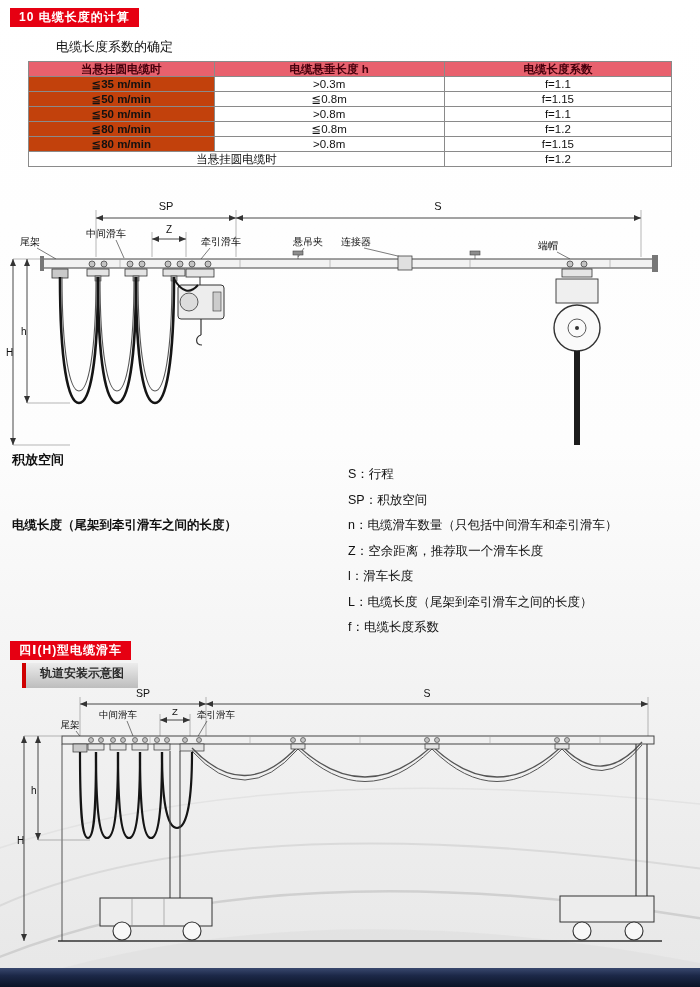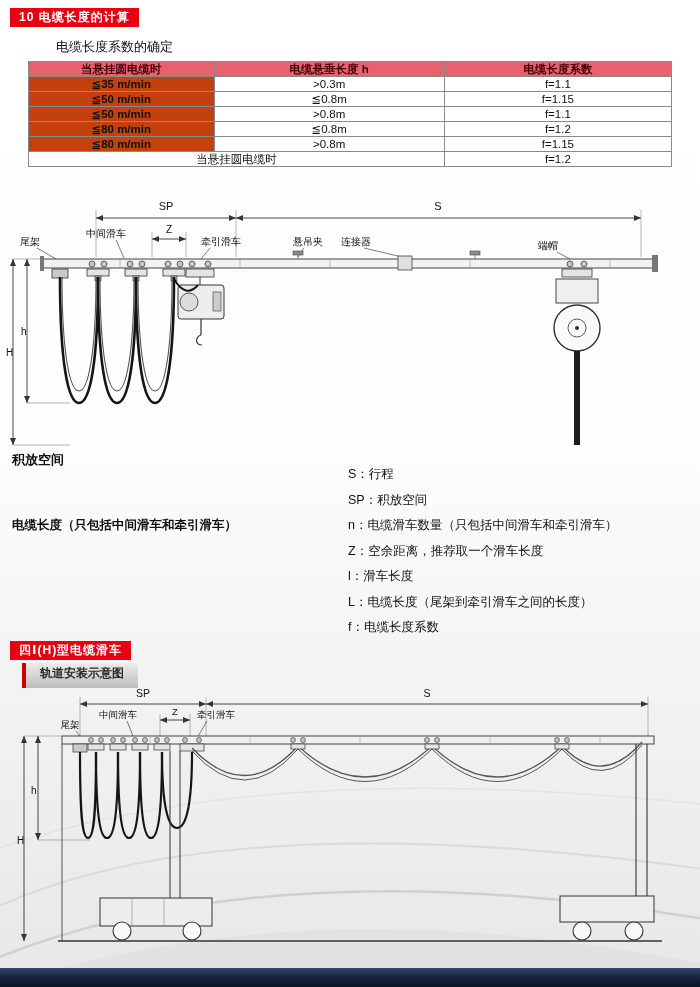--- a/index.html
+++ b/index.html
@@ -220,21 +220,21 @@
     <text x="6" y="163" font-size="10">H</text>
 
     <g>
       <line x1="27" y1="66" x2="27" y2="210" stroke="#333" stroke-width="0.9" marker-start="url(#arrA)" marker-end="url(#arrA)"></line>
       <line x1="27" y1="210" x2="70" y2="210" stroke="#888" stroke-width="0.6"></line>
     </g>
     <text x="21" y="142" font-size="10">h</text>
   </svg>
 
   <div id="space-title" class="ftitle">积放空间</div>
-  <div id="len-title" class="ftitle">电缆长度（只包括中间滑车和牵引滑车）</div>
+  <div id="len-title" class="ftitle">电缆长度（尾架到牵引滑车之间的长度）</div>
 
   <div class="legend">
     <div>S：行程</div>
     <div>SP：积放空间</div>
     <div>n：电缆滑车数量（只包括中间滑车和牵引滑车）</div>
     <div>Z：空余距离，推荐取一个滑车长度</div>
     <div>l：滑车长度</div>
     <div>L：电缆长度（尾架到牵引滑车之间的长度）</div>
     <div>f：电缆长度系数</div>
   </div>

